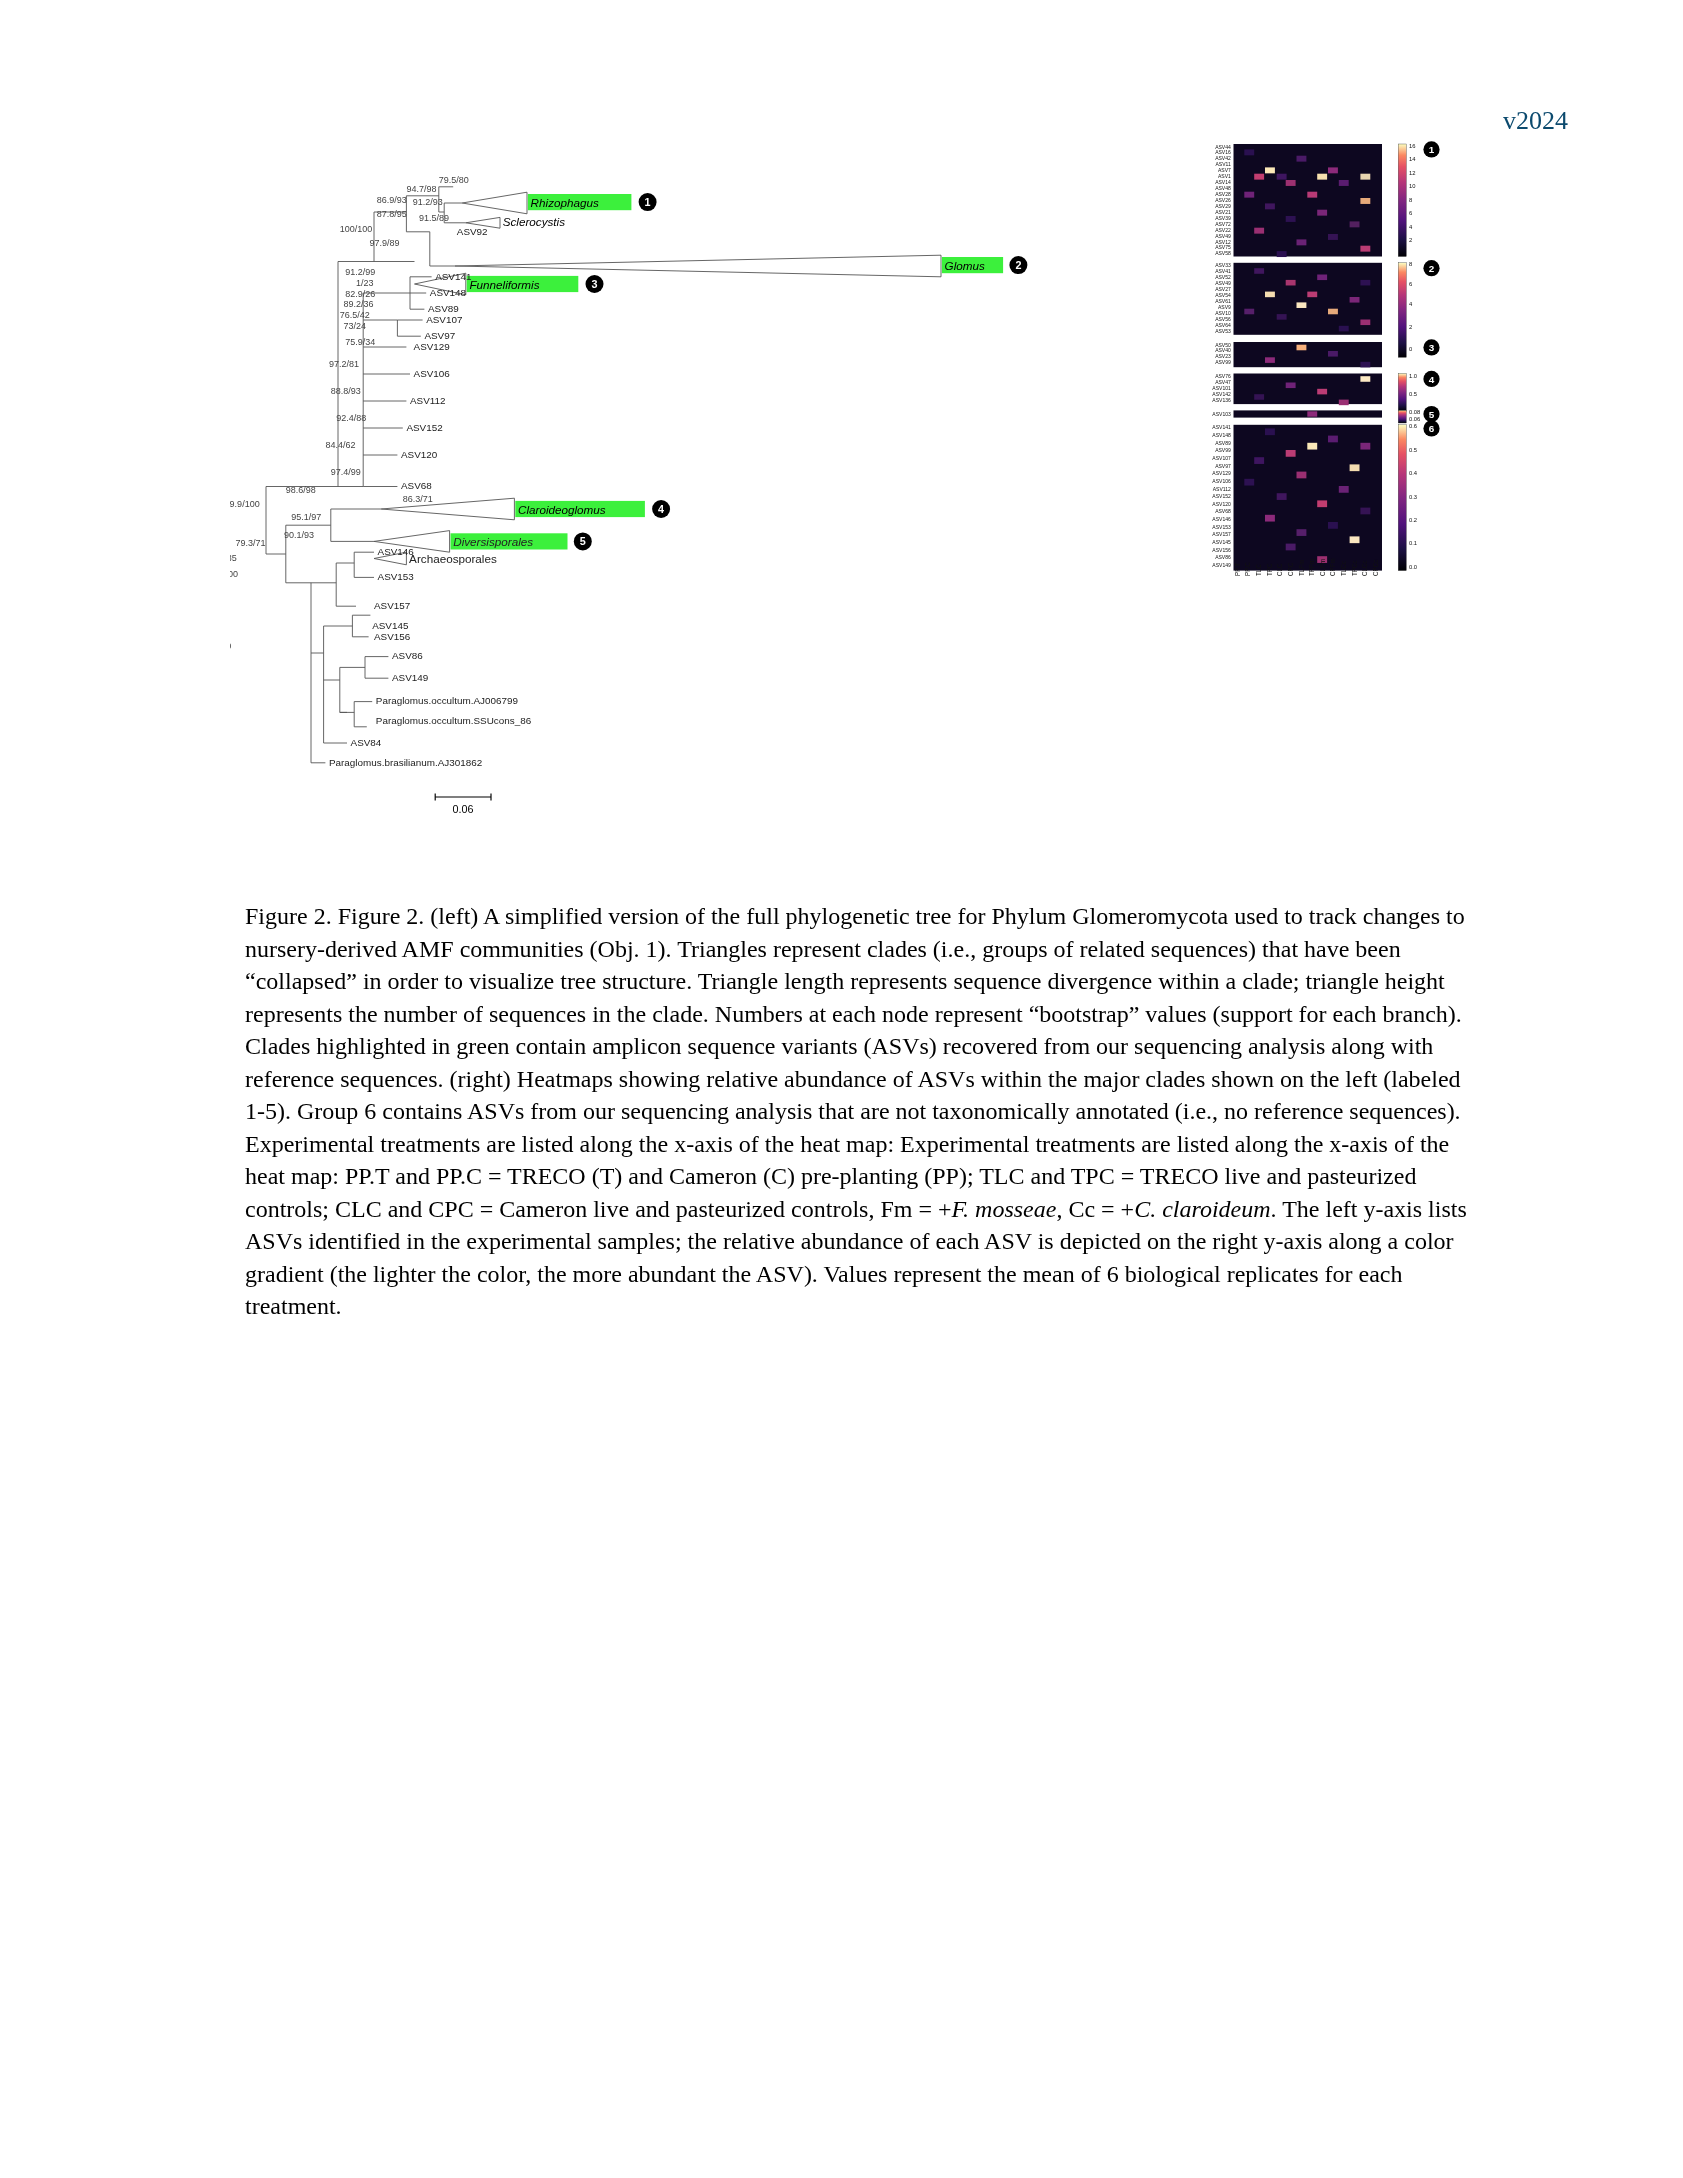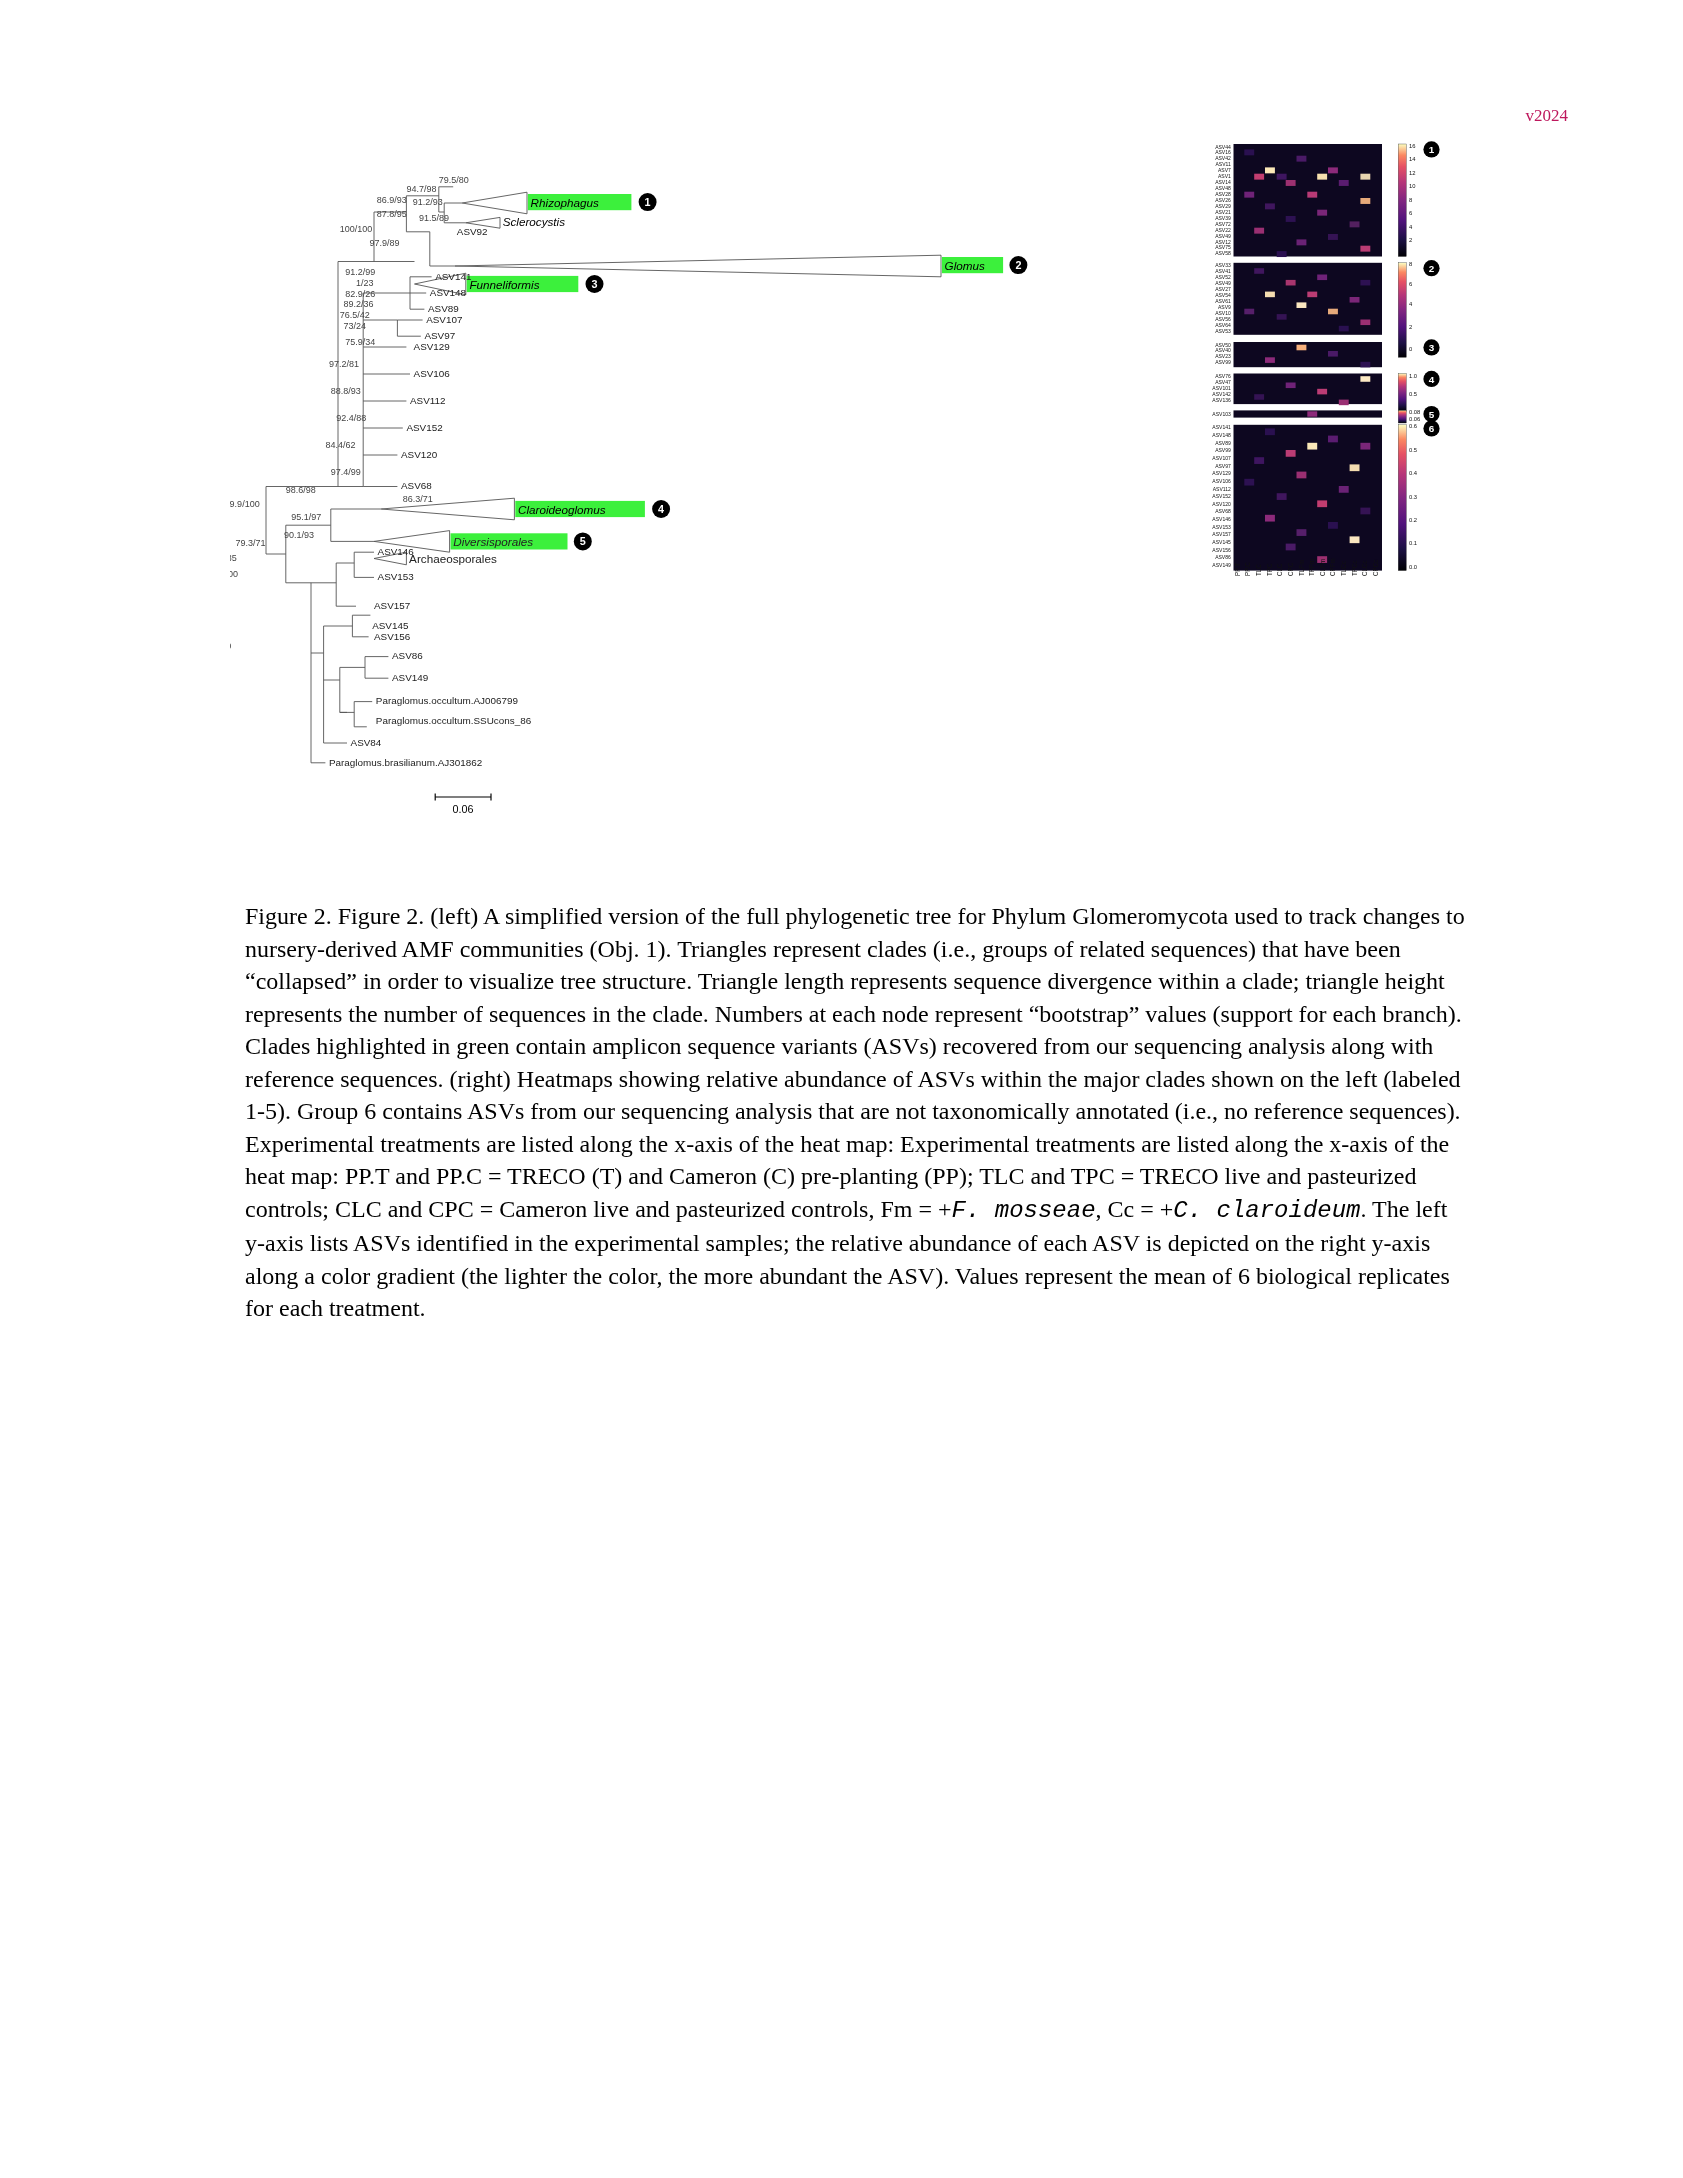--- a/index.html
+++ b/index.html
@@ -19,22 +19,22 @@
     position: relative;
     width: 1683px;
     height: 2178px;
     background: #fff;
   }
   .version-tag {
     position: absolute;
     top: 106px;
     right: 115px;
     font-family: "Liberation Serif", serif;
-    font-size: 17px;
-    color: #be185d;
+    font-size: 26px;
+    color: #0c4a6e;
   }
 
   
   .figure {
     position: absolute;
     left: 230px;
     top: 176px;
     width: 1260px;
     height: 711px;
   }
@@ -117,21 +117,21 @@
     left: 245px;
     top: 900px;
     width: 1226px;
     font-family: "Liberation Serif", serif;
     font-size: 24px;
     line-height: 1.355;
     text-align: left;
     color: #000;
   }
   .caption b { font-weight: normal; }
-  .caption i { font-style: italic; font-family: Liberation Mono, monospace; }
+  .caption i { font-style: italic; }
 </style>
 </head>
 <body>
 
 <div class="page">
 
   <div class="version-tag">v2024</div>
 
   <div class="figure">
 

